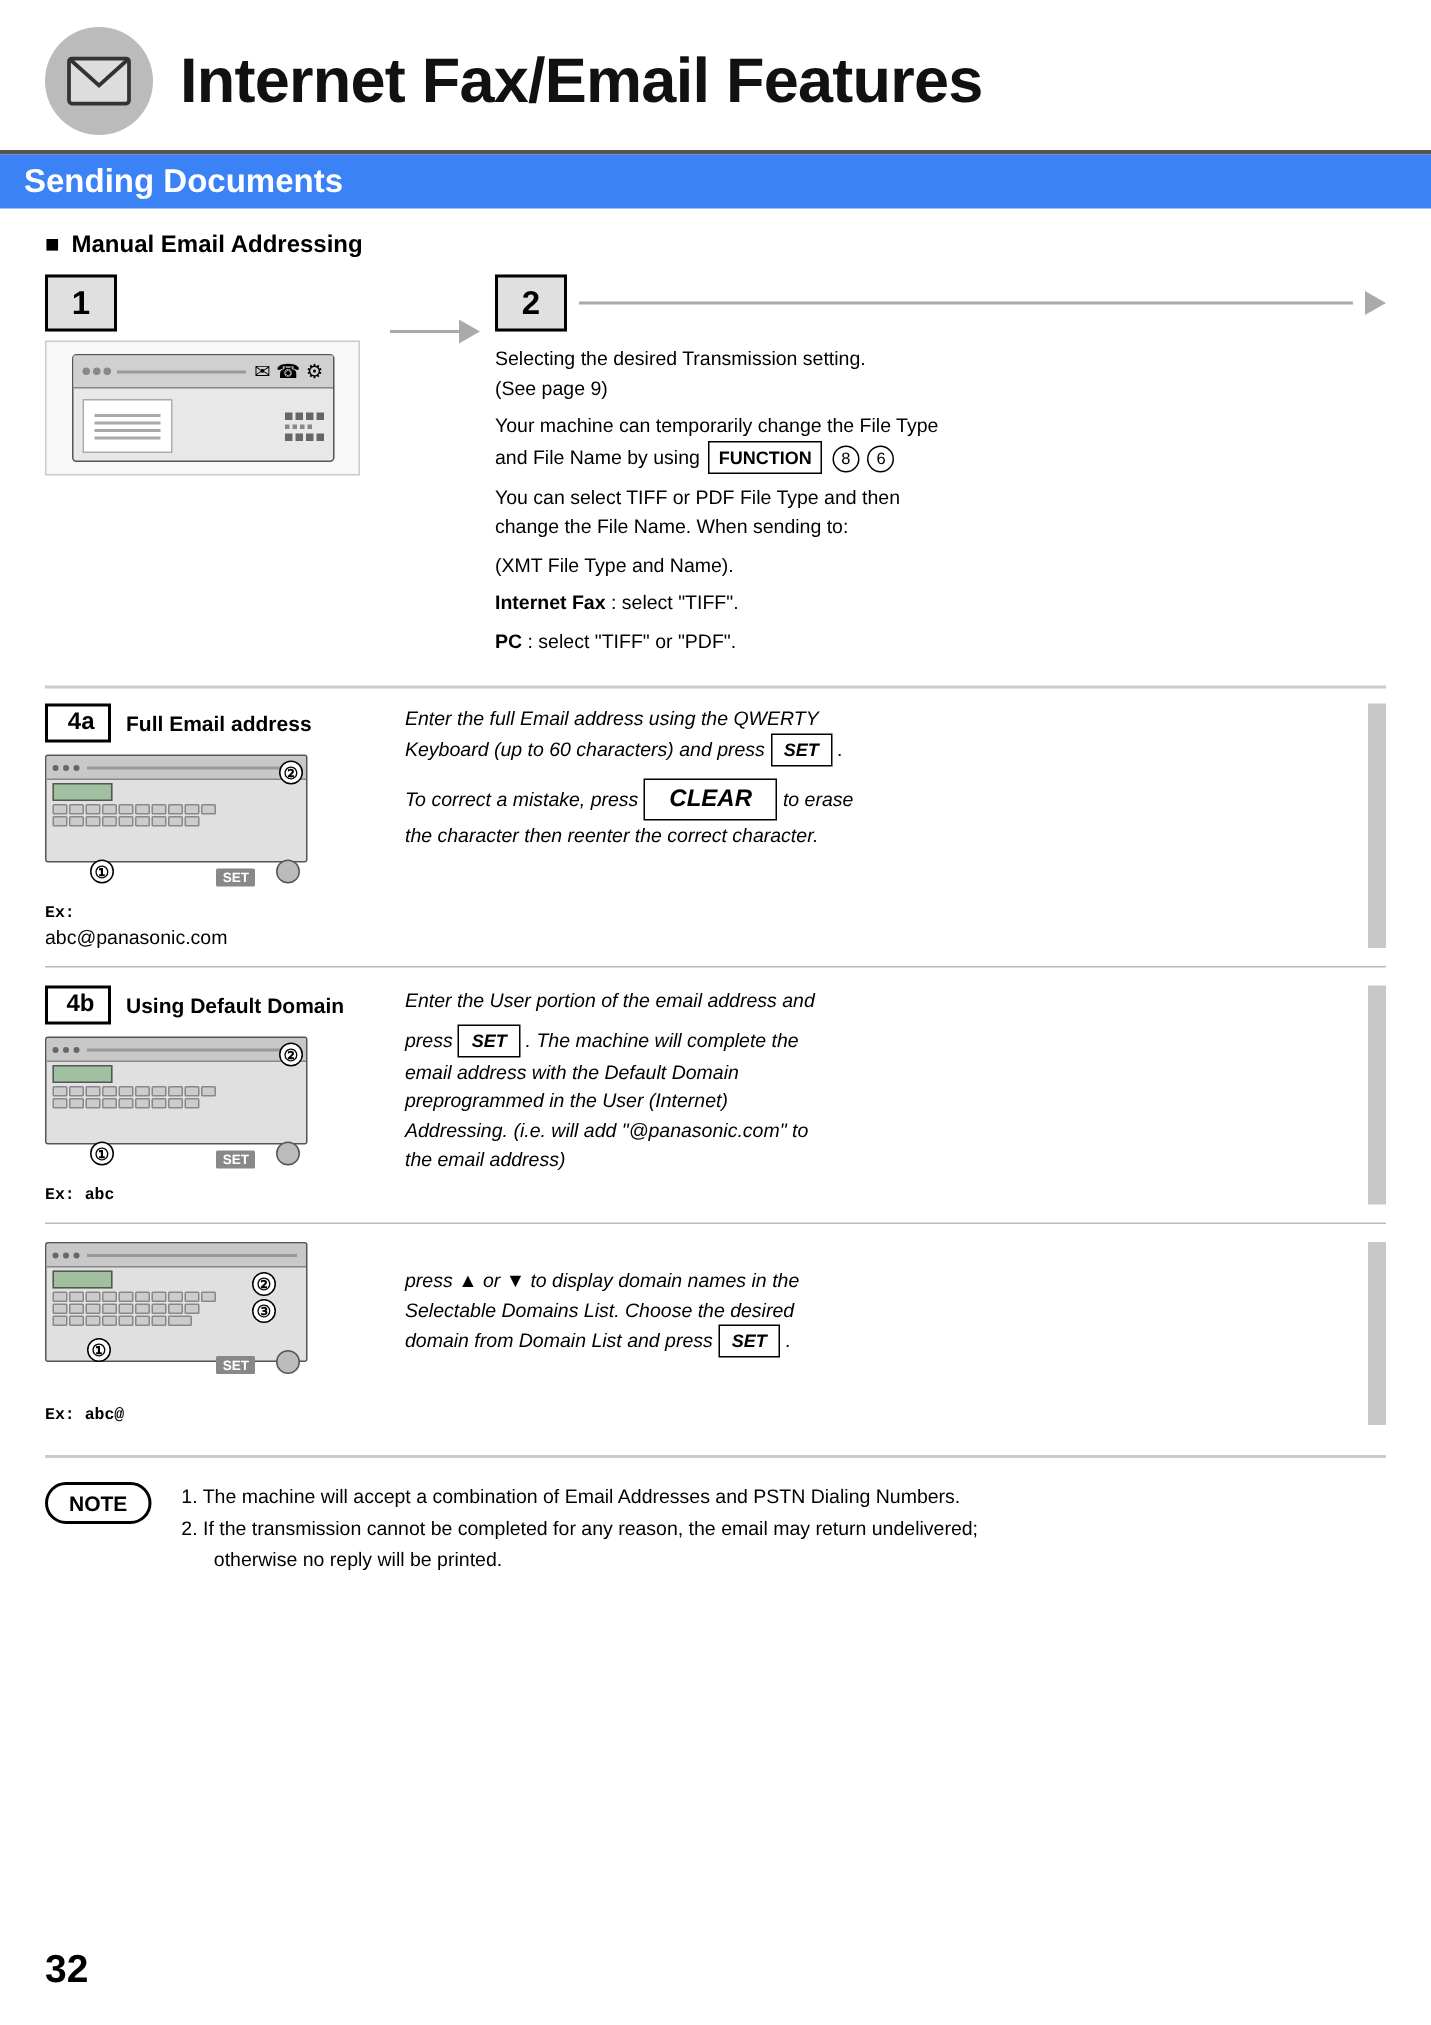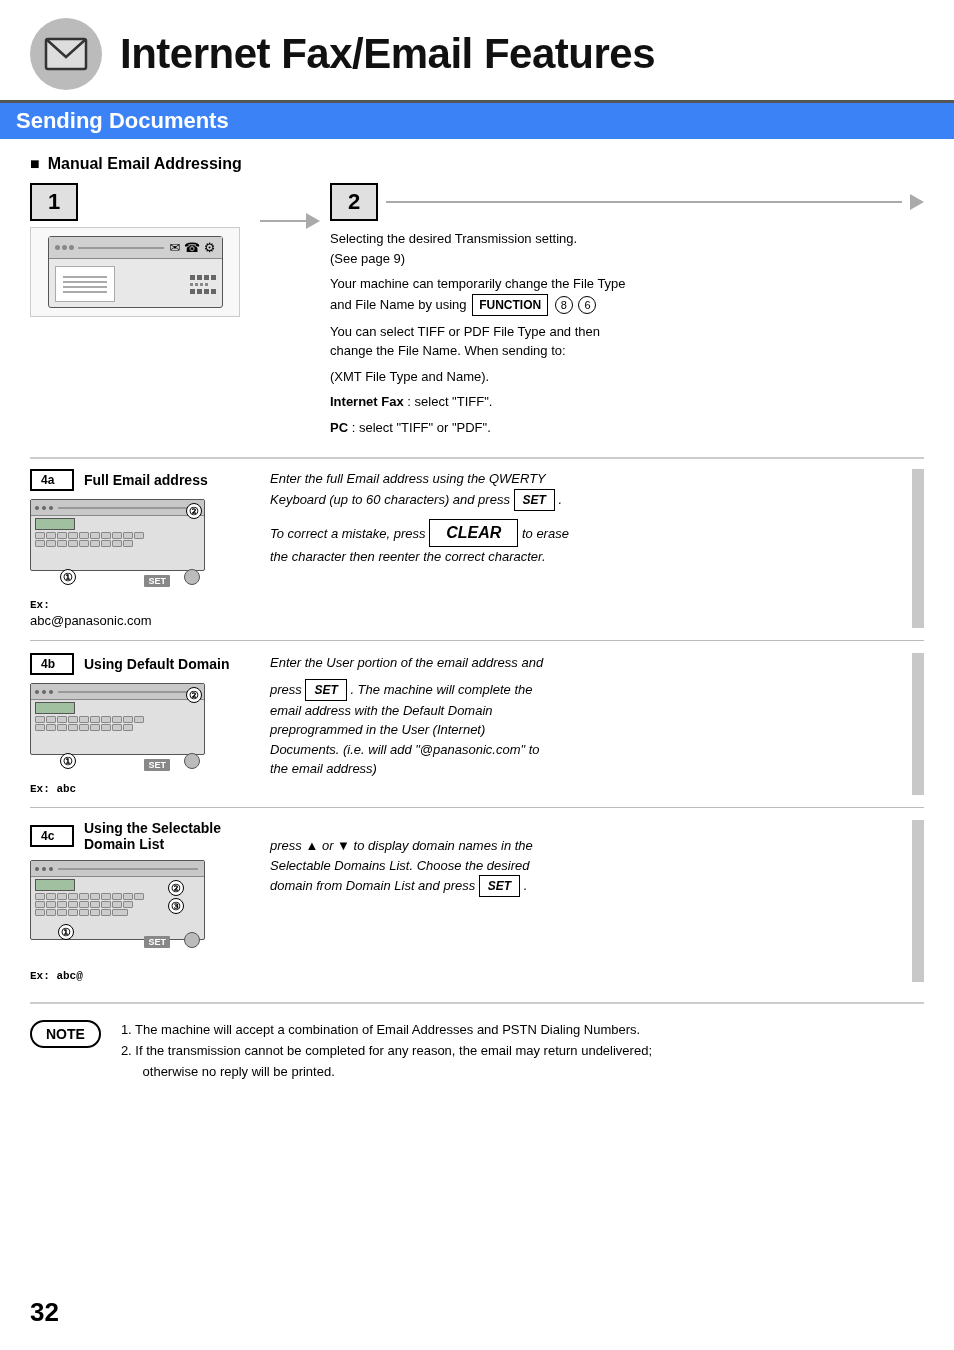--- a/index.html
+++ b/index.html
@@ -254,24 +254,24 @@
 
     .substep-header {
       display: flex;
       align-items: center;
       margin-bottom: 8px;
     }
 
     .substep-label {
       border: 2px solid #000;
       padding: 2px 9px;
-      font-size: 12px;
+      font-size: 16px;
       font-weight: bold;
       min-width: 44px;
-      text-align: left;
+      text-align: right;
       background: #fff;
       margin-right: 10px;
     }
 
     .substep-title {
       font-size: 14px;
       font-weight: bold;
     }
 
     
@@ -691,37 +691,33 @@
       <div class="substep-right">
         <p>
           <span>Enter the User portion of the email address and</span>
         </p>
         <p style="margin-top:6px;">
           <span>press</span>
           <span class="set-key">SET</span>
           <span>. The machine will complete the</span><br>
           <span>email address with the Default Domain</span><br>
           <span>preprogrammed in the User (Internet)</span><br>
-          <span>Documents. (i.e. will add "@panasonic.com" to</span><br>
+          <span>Addressing. (i.e. will add "@panasonic.com" to</span><br>
           <span>the email address)</span>
         </p>
       </div>
     </div>
     <div class="gray-side-bar"></div>
   </div>
 
   <hr class="substep-divider">
 
   <div class="substep-row">
     <div class="substep-content">
       <div class="substep-left">
-        <div class="substep-header">
-          <div class="substep-label">4c</div>
-          <div class="substep-title">Using the Selectable Domain List</div>
-        </div>
 
         <div style="position:relative; width:180px; height:90px;">
           <div class="keyboard-diag" style="height:80px;">
             <div class="kbd-top">
               <div class="kbd-dot"></div>
               <div class="kbd-dot"></div>
               <div class="kbd-dot"></div>
               <div class="kbd-bar"></div>
             </div>
             <div class="kbd-screen"></div>

